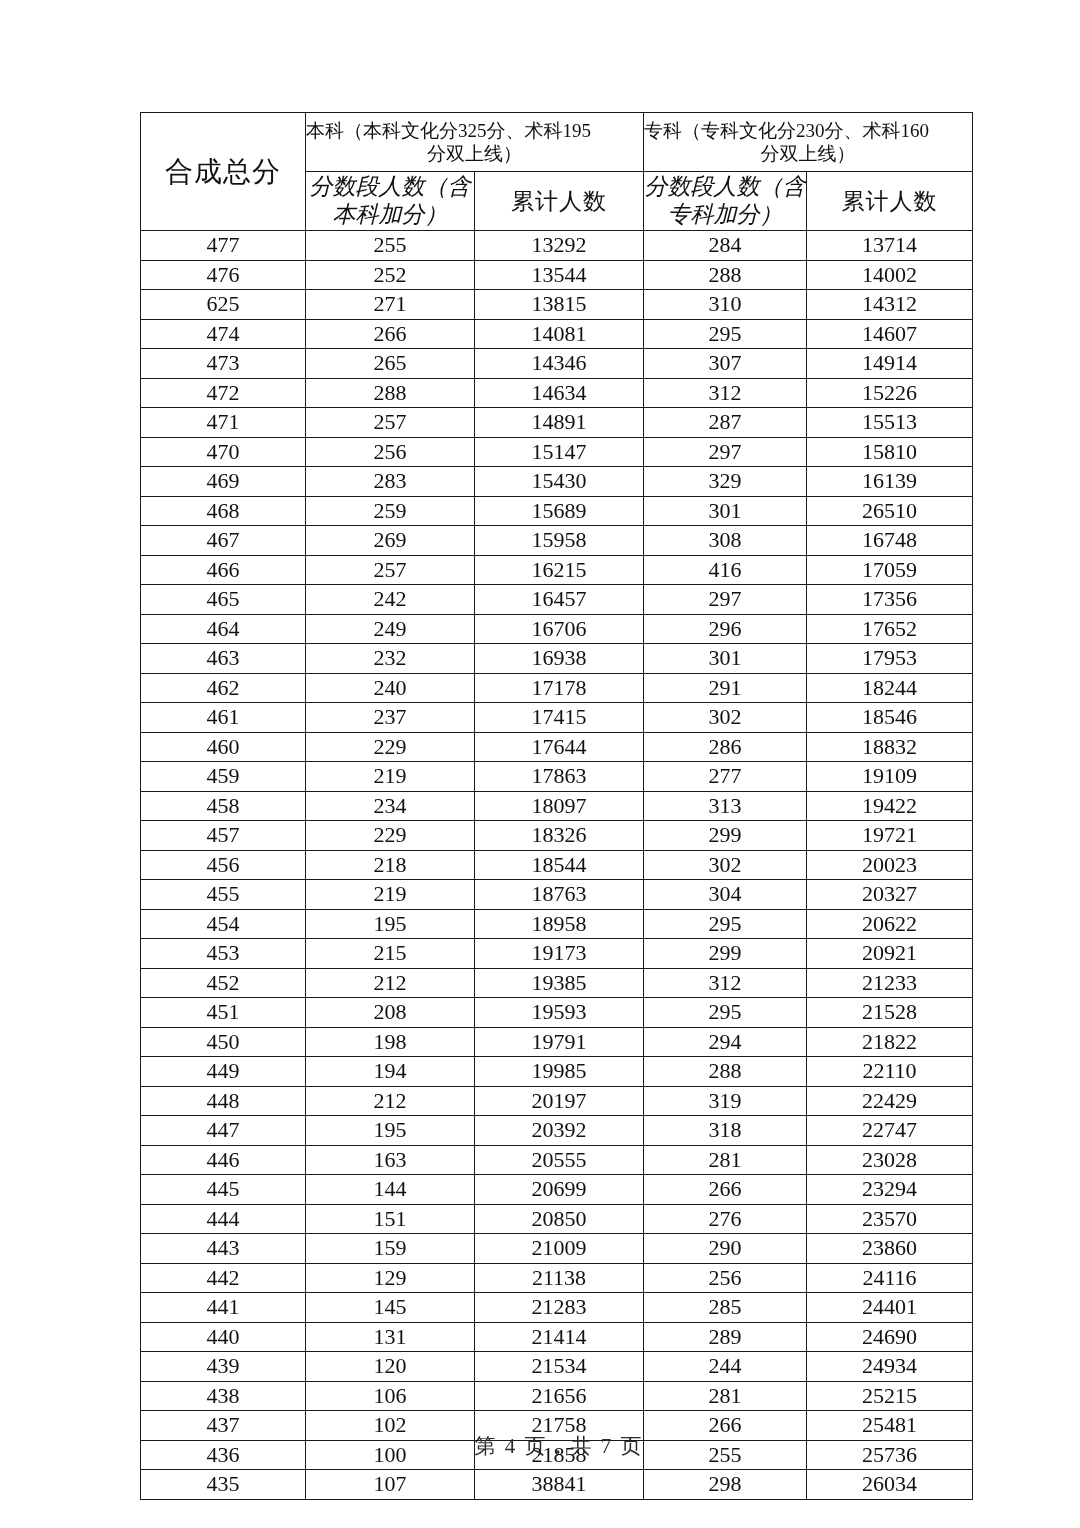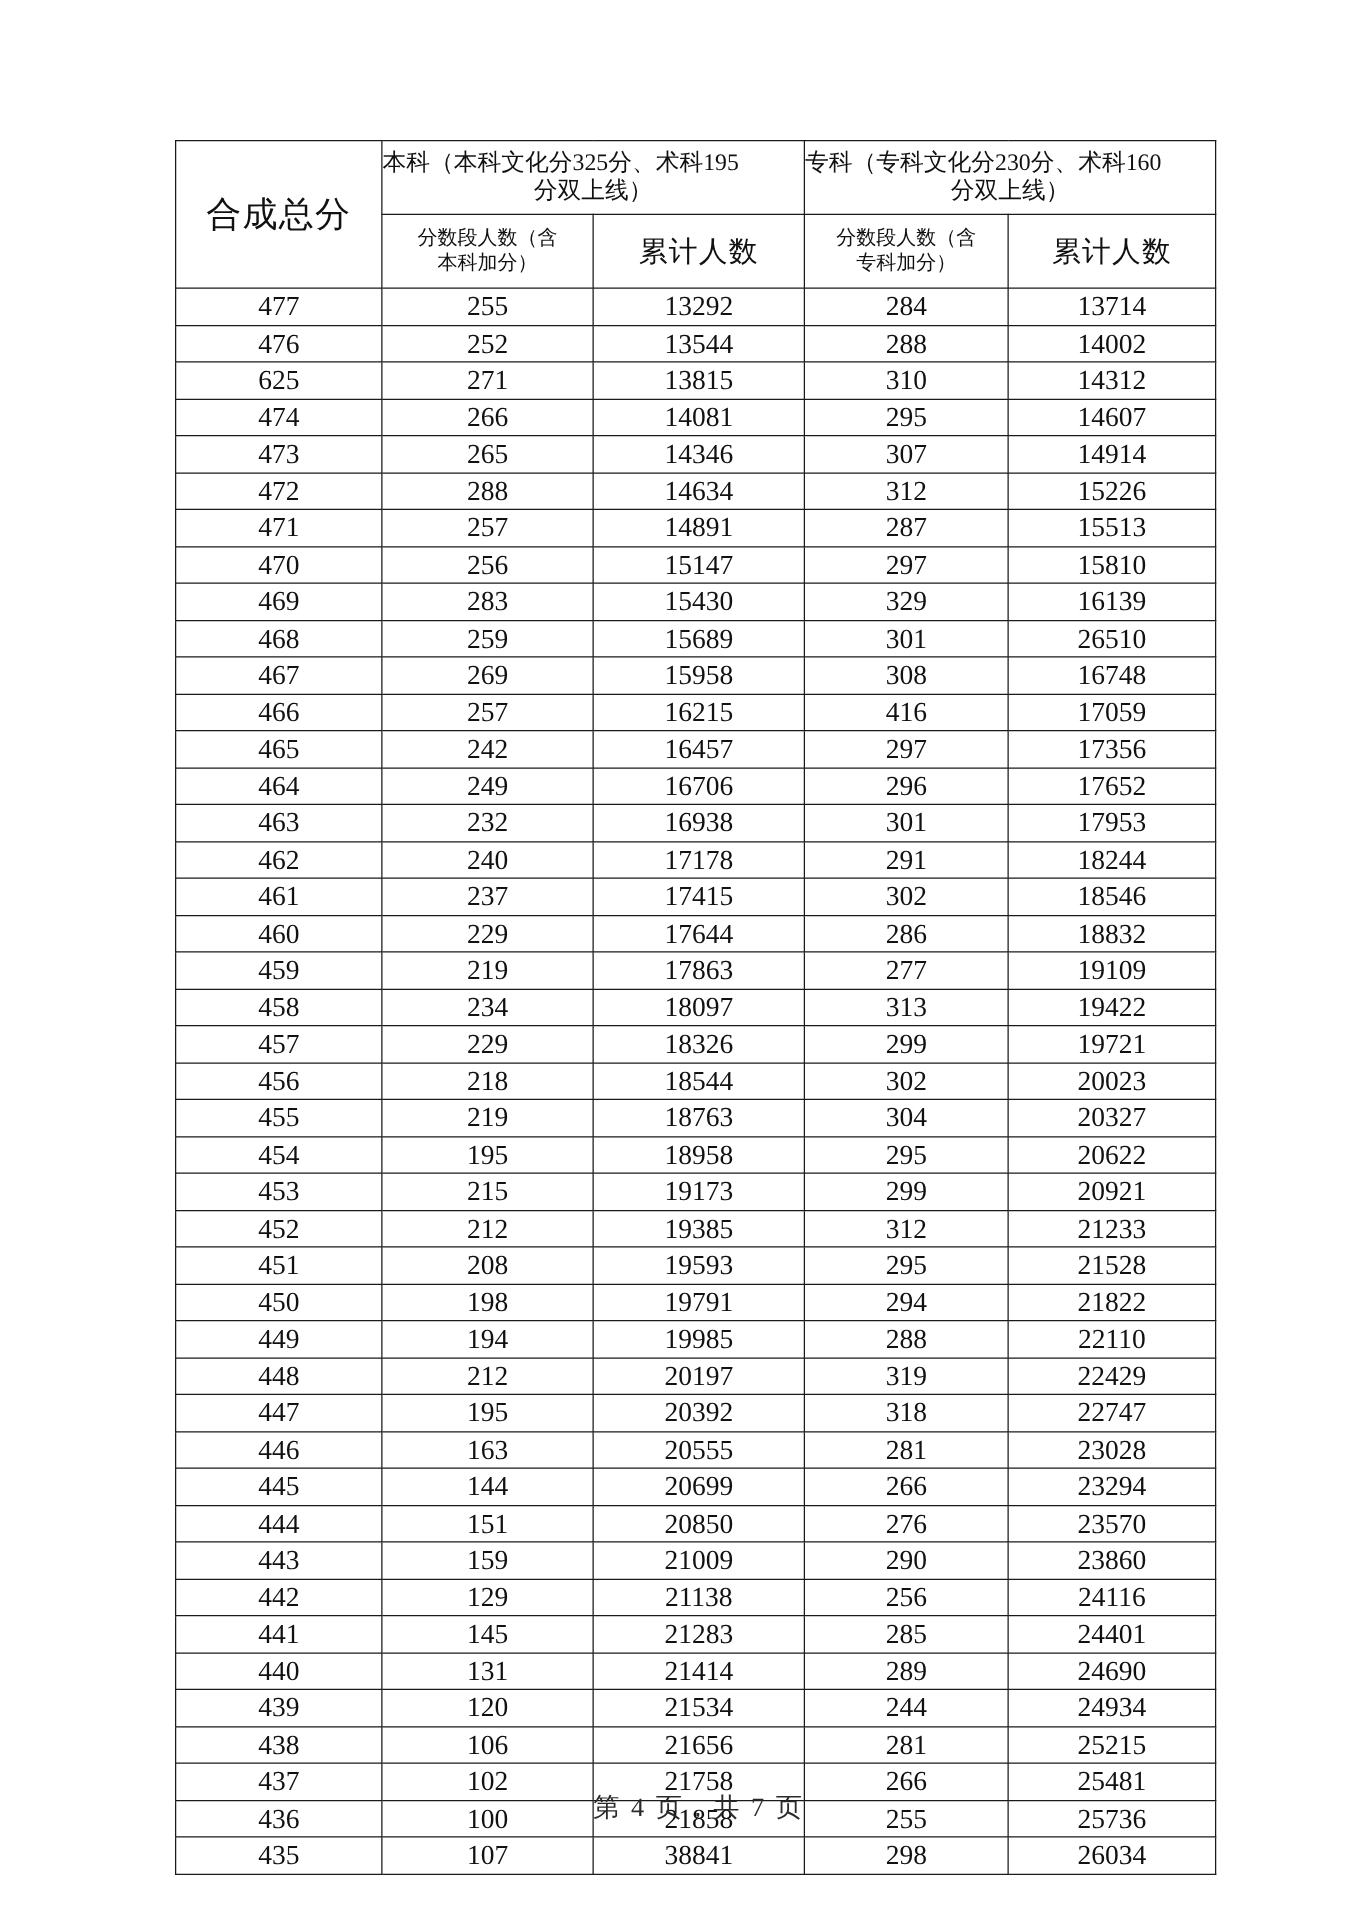--- a/index.html
+++ b/index.html
@@ -57,32 +57,32 @@
     padding: 2px 1px 2px 2px;
   }
   .hdr-group .gtext {
     display: block;
     text-align: left;
     text-indent: 0;
   }
   .hdr-group .gtext2 {
     display: block;
     text-align: center;
-    font-family: Liberation Mono, monospace;
   }
 
   .hdr-score {
     font-size: 28px;
     letter-spacing: 1px;
   }
 
   .hdr-sub {
     height: 58px;
-    font-size: 16px;
+    font-size: 23px;
     line-height: 1.22;
+    font-style: italic;
   }
   .hdr-sub .l1 { display: block; }
   .hdr-sub .l2 { display: block; }
 
   .hdr-cum {
     font-size: 23px;
     letter-spacing: 1px;
     margin-left: 24px;
   }
 

